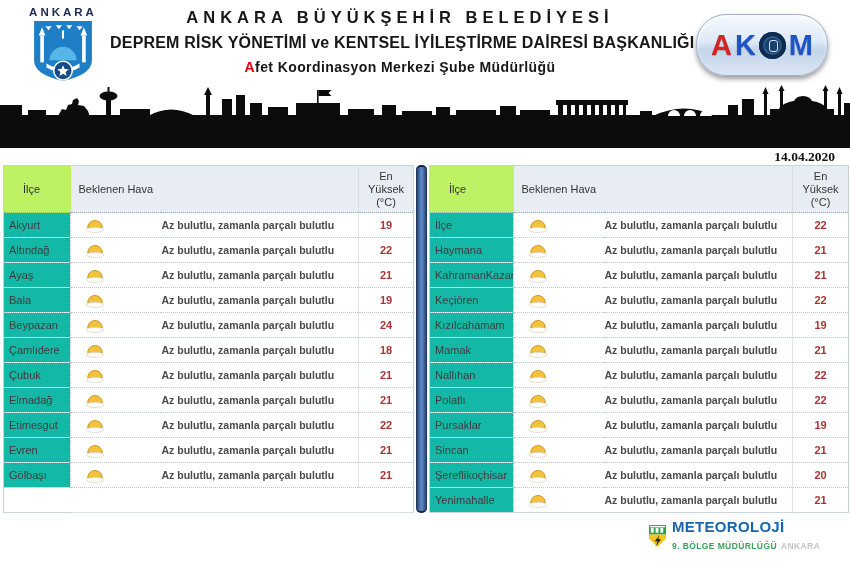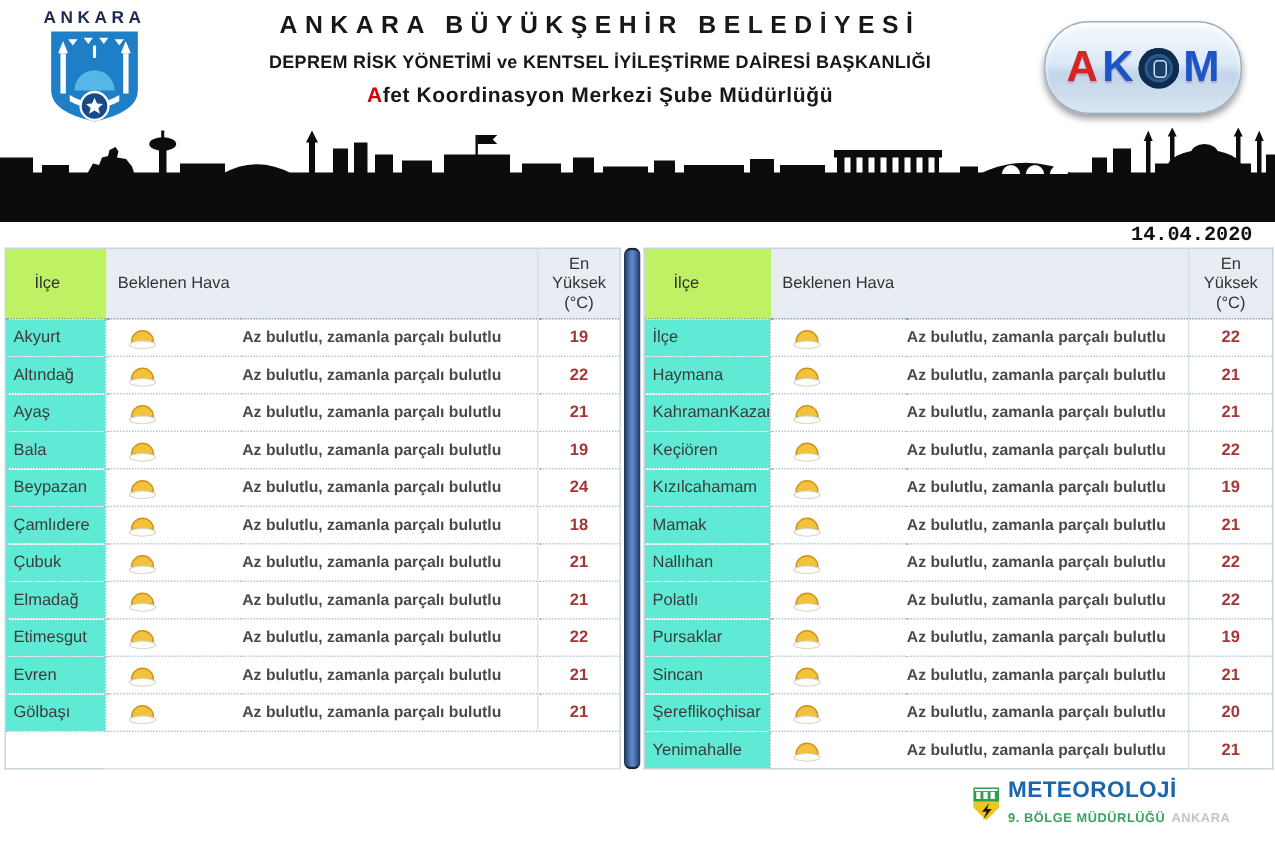--- a/index.html
+++ b/index.html
@@ -3,55 +3,55 @@
 <meta charset="utf-8">
 <style>
   html,body{margin:0;padding:0;}
   body{
     width:850px;height:567px;background:#ffffff;position:relative;overflow:hidden;
     font-family:"Liberation Sans",sans-serif;
   }
   
   .titles{position:absolute;left:110px;right:160px;top:8px;text-align:center;color:#171717;}
   .t1{font-size:16.5px;font-weight:700;letter-spacing:5px;white-space:nowrap;}
-  .t2{font-size:12px;font-weight:700;margin-top:7px;letter-spacing:.2px;white-space:nowrap;}
+  .t2{font-size:16px;font-weight:700;margin-top:7px;letter-spacing:.2px;white-space:nowrap;}
   .t3{font-size:14px;font-weight:700;margin-top:7px;letter-spacing:.4px;white-space:nowrap;}
   .red{color:#d90000;}
   
   .ankara-logo{position:absolute;left:16px;top:6px;width:94px;text-align:center;z-index:6;}
   .ankara-logo .alt{font-size:11.5px;font-weight:700;letter-spacing:3px;color:#1b2a55;display:block;margin-bottom:1px;}
   
   .akom{position:absolute;right:22px;top:14px;width:130px;height:60px;border-radius:30px;z-index:6;
     background:linear-gradient(180deg,#f6fafe 0%,#dde9f7 45%,#c3d5ea 58%,#dae6f3 100%);
     border:1px solid #9fb0c8;box-shadow:0 3px 5px rgba(0,0,0,.4), inset 0 2px 3px #ffffff;
     display:flex;align-items:center;justify-content:center;gap:3px;}
   .akom .la{font-size:29px;font-weight:700;color:#d42525;text-shadow:0 1px 1px #aab;}
   .akom .lk,.akom .lm{font-size:29px;font-weight:700;color:#1d55c8;text-shadow:0 1px 1px #aab;}
   .akom .o-circle{width:27px;height:27px;border-radius:50%;background:#17406b;
     box-shadow:inset 0 0 0 4px #0f2b4d, inset 0 0 0 6px #2c5a8c;position:relative;}
   .akom .o-circle::after{content:"";position:absolute;left:10px;top:8px;width:7px;height:10px;border:1.5px solid #cfe0ef;border-radius:3px;}
   
   .skyline{position:absolute;left:0;top:85px;display:block;}
   
   .date-row{position:absolute;top:147px;right:12px;}
-  .date-row span{font-family:Liberation Mono, monospace;font-size:13.5px;font-weight:700;color:#111;
+  .date-row span{font-family:Liberation Serif, serif;font-size:13.5px;font-weight:700;color:#111;
     border-bottom:1px solid #555;padding:0 3px 1px 10px;}
   
   .tables{position:absolute;top:165px;left:3px;display:flex;align-items:flex-start;}
   table{border-collapse:collapse;table-layout:fixed;background:#fff;border:1px solid #c9d5dd;}
   .tbl-left{width:410px;}
   .tbl-right{width:419px;}
   th{height:44px;font-size:11px;font-weight:400;color:#333;background:#e7edf2;vertical-align:middle;}
   .h-name{text-align:left;padding-left:19px;background:#bef264;}
   .h-hava{text-align:left;padding-left:8px;margin-left:16px;}
   .h-temp{text-align:center;line-height:13px;border-left:1px solid #d4dee5;}
   thead tr{border-bottom:1px dotted #8da8ba;}
   tbody tr{border-bottom:1px dotted #b6c8d3;}
   td{height:22px;vertical-align:middle;}
-  .c-name{background:#5eead4;color:#3c3c3c;font-size:11px;padding-left:5px;border-right:1px dotted #a9bfcc;
+  .c-name{background:#14b8a6;color:#3c3c3c;font-size:11px;padding-left:5px;border-right:1px dotted #a9bfcc;
     white-space:nowrap;overflow:hidden;}
   .c-icon{padding-left:13px;}
   .c-icon svg{display:block;}
   .c-desc{font-size:10.5px;font-weight:700;color:#4a4a4a;white-space:nowrap;overflow:hidden;}
   .c-temp{font-size:11px;font-weight:700;color:#a63636;text-align:center;border-left:1px solid #dde5ea;}
   tr.filler-row td{background:#fff;border:none;}
   tr.filler-row{border-bottom:none;}
   .divider{width:11px;height:344px;margin:0 2px;border-radius:5px;
     background:linear-gradient(90deg,#1c2f52,#4d77b2 35%,#5f88c4 50%,#4d77b2 65%,#1c2f52);
     border-top:2px solid #14263f;border-bottom:2px solid #14263f;}

